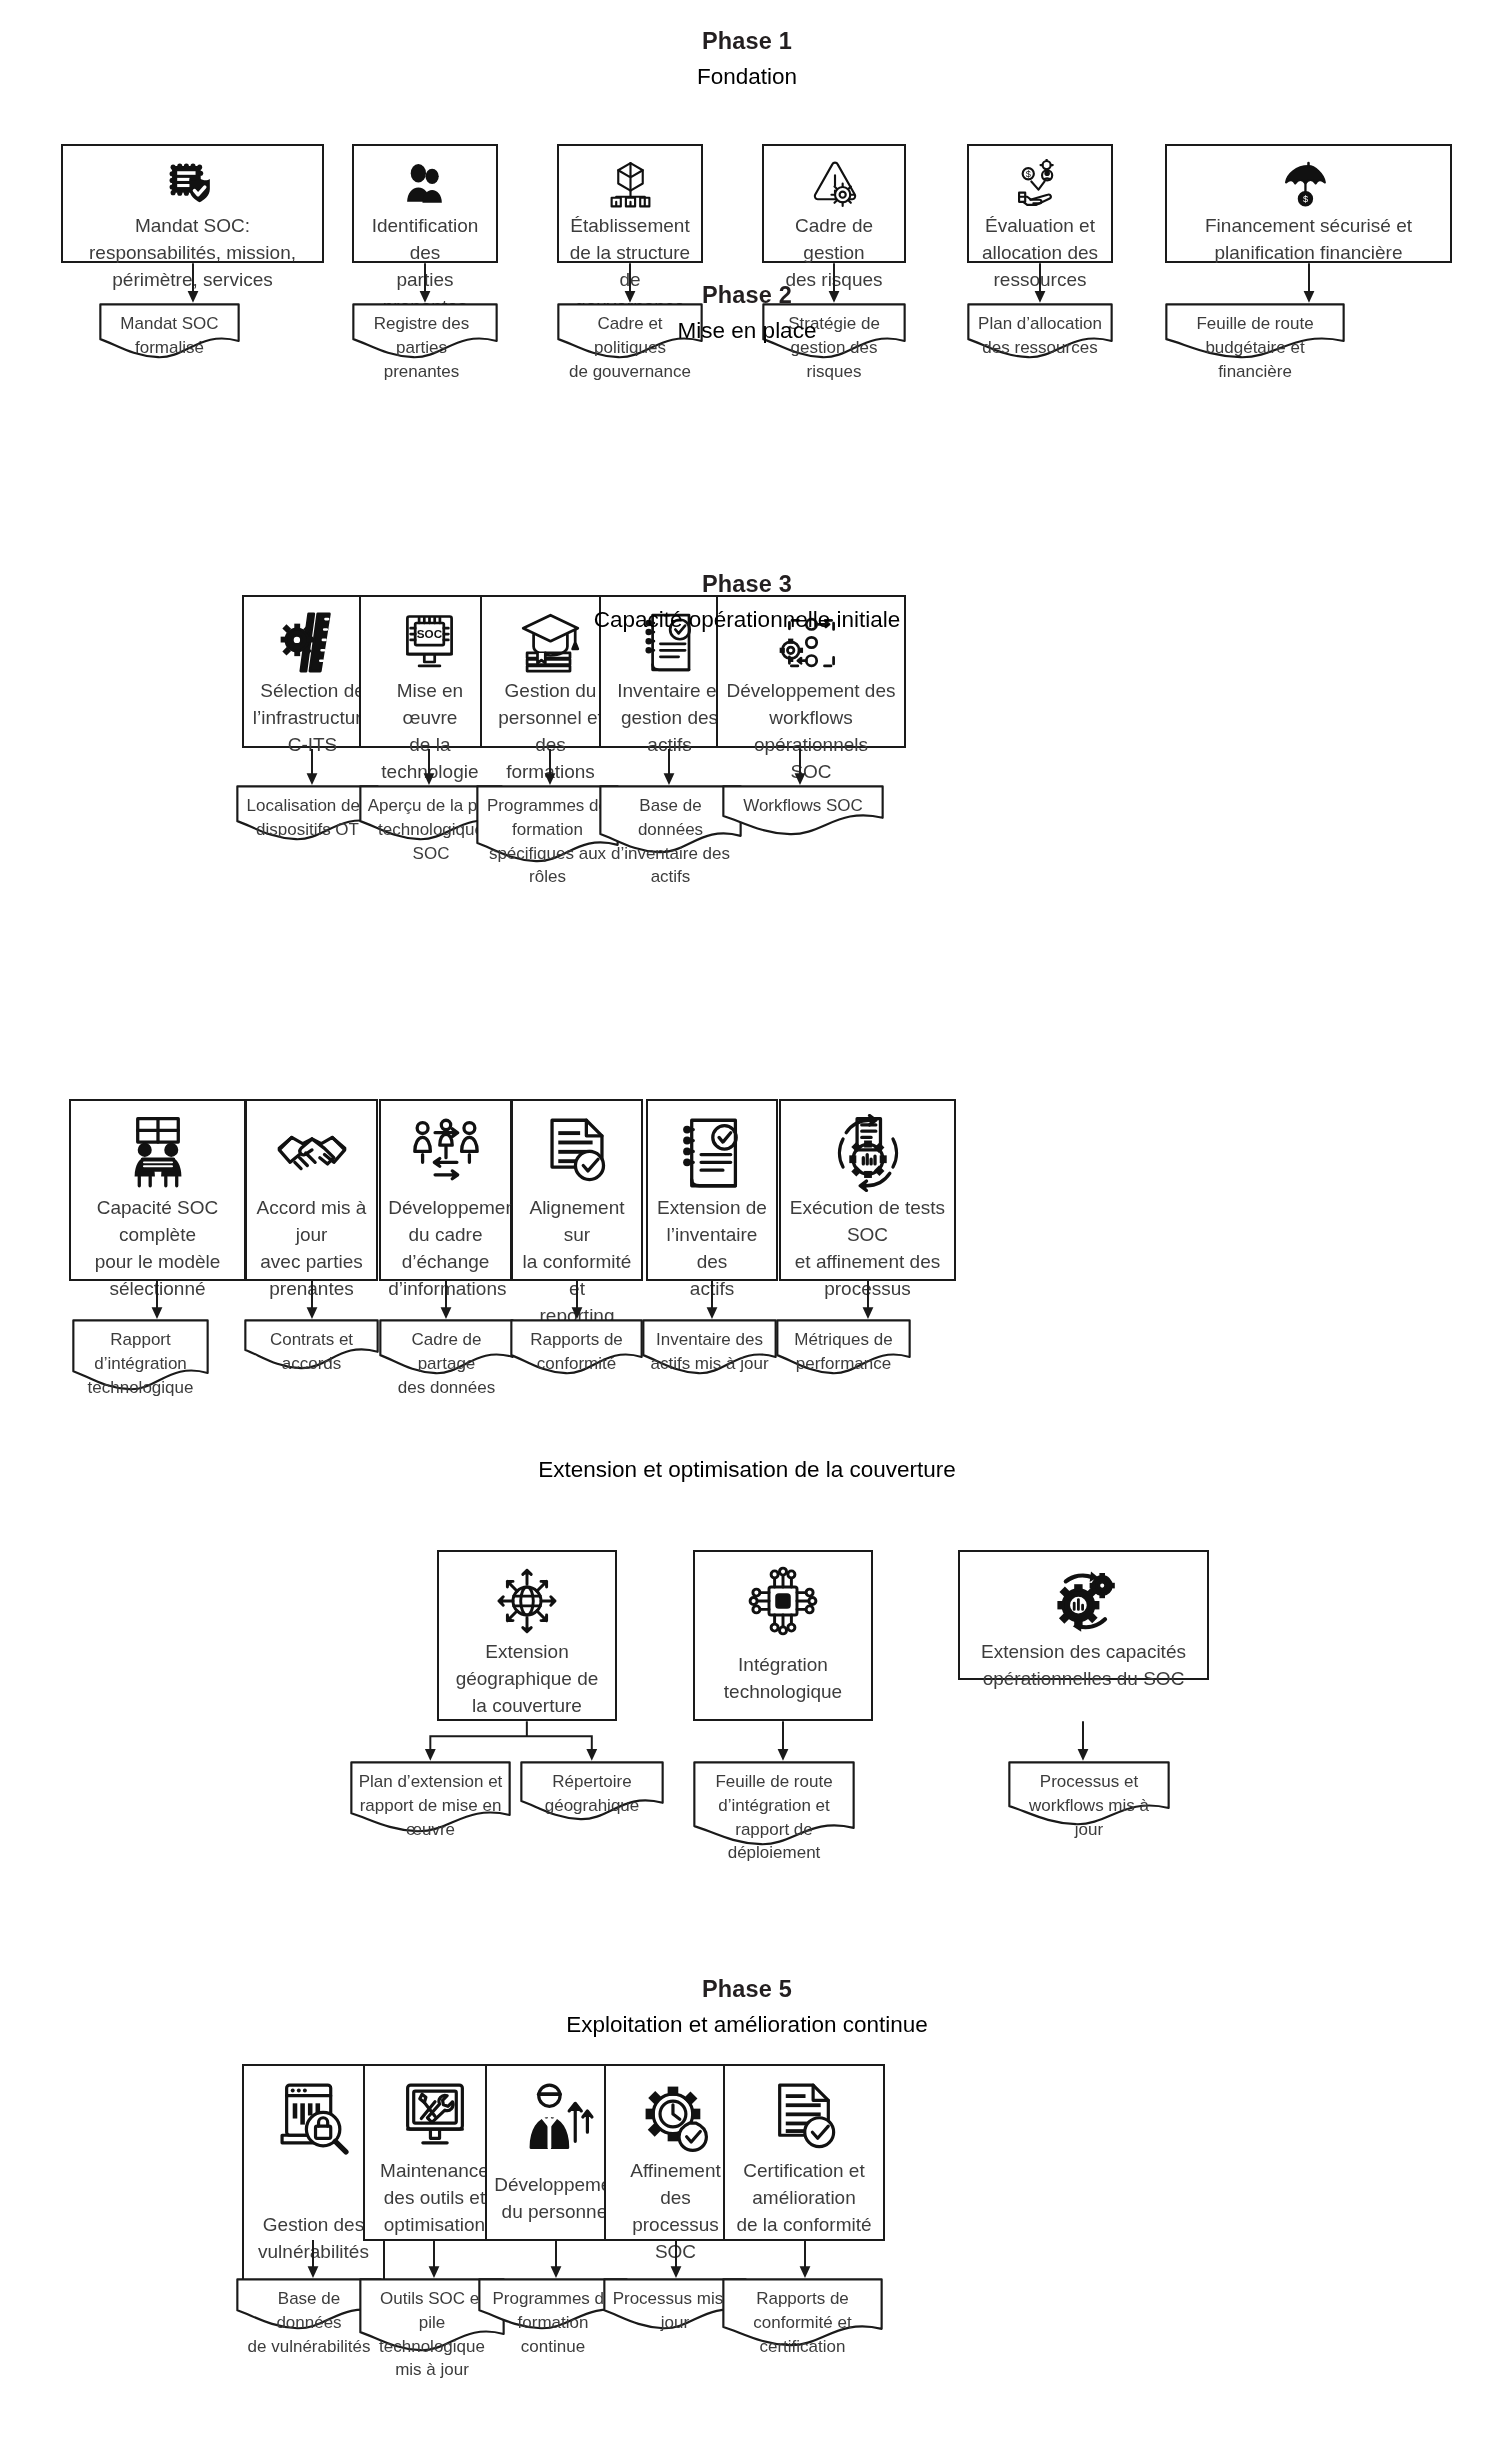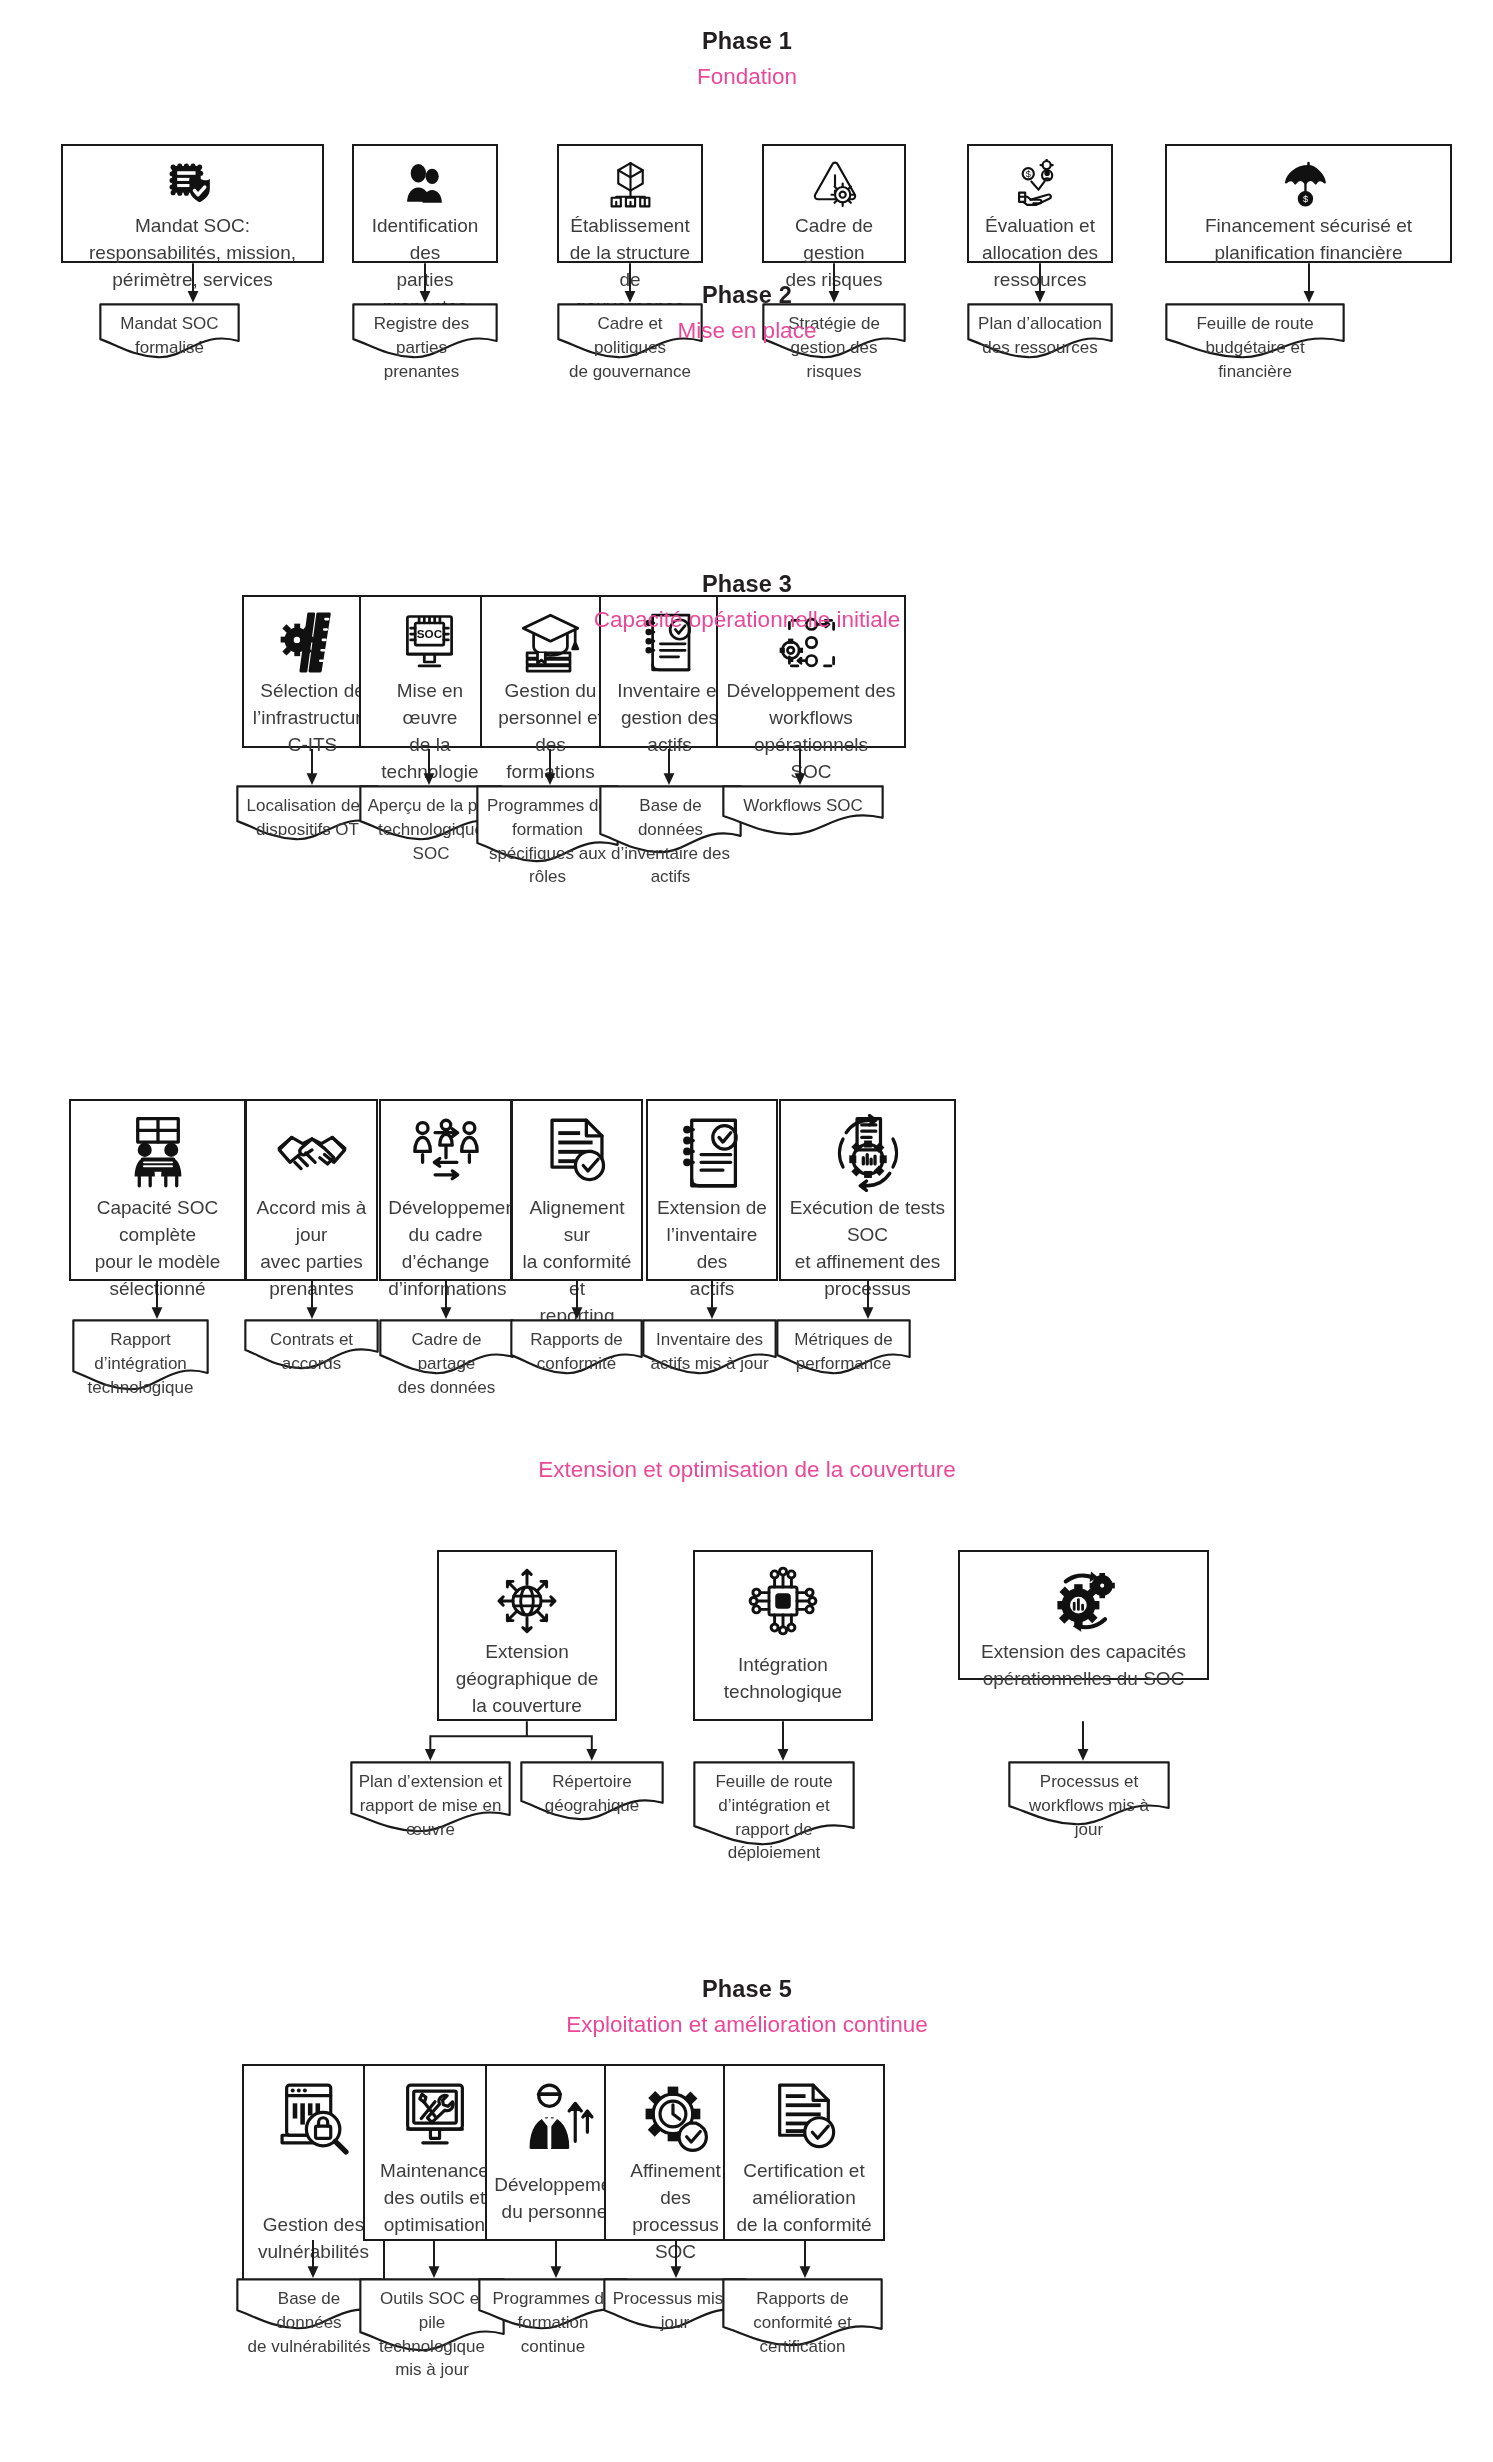--- a/index.html
+++ b/index.html
@@ -11,21 +11,21 @@
     color: #2b2b2b;
     position: relative;
     overflow: hidden;
   }
   .phase-head { text-align: center; }
   .phase-title {
     font-size: 23.5px; font-weight: bold; color: #231f20;
     letter-spacing: 0.2px; line-height: 1.25;
   }
   .phase-sub {
-    font-size: 22.5px; font-weight: 400; color: #ec4899;
+    font-size: 22.5px; font-weight: 400; color: #000000;
     line-height: 1.3; margin-top: 5.4px;
   }
   .card {
     border: 2.2px solid #1a1a1a;
     background: #fff;
     box-sizing: border-box;
     display: flex; flex-direction: column;
     align-items: center; justify-content: flex-start;
     padding: 10.8px 7.2px 9px 7.2px;
   }

